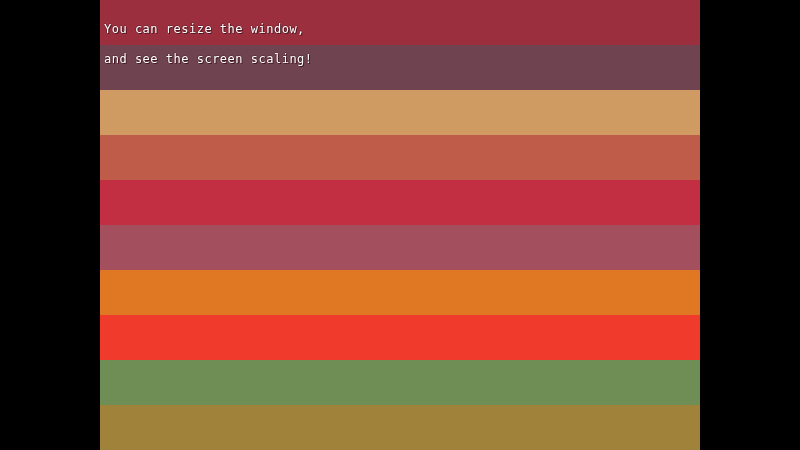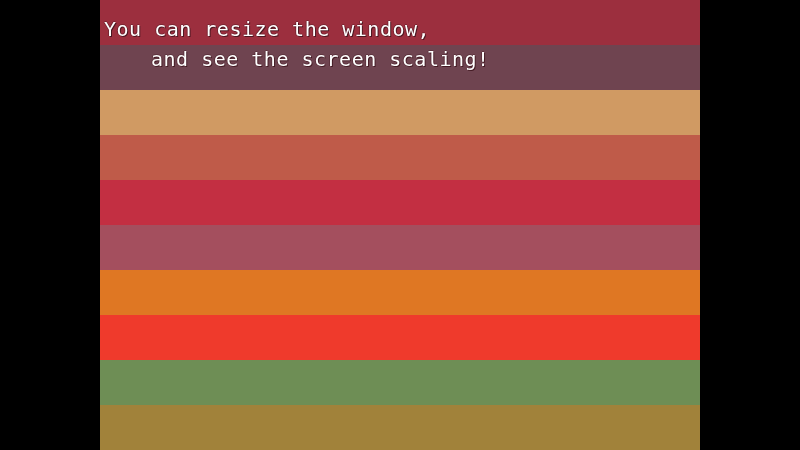--- a/index.html
+++ b/index.html
@@ -56,21 +56,21 @@
     top: 14px;
     width: 100%;
     z-index: 5;
     pointer-events: none;
   }
 
   .text-line {
     display: block;
     color: #ffffff;
     font-family: "DejaVu Sans Mono", monospace;
-    font-size: 20px;
+    font-size: 12px;
     line-height: 30px;
     letter-spacing: 0.5px;
     white-space: pre;
     text-shadow:
       1px 1px 0 rgba(60, 20, 28, 0.85),
       -1px 0 0 rgba(60, 20, 28, 0.35),
       0 -1px 0 rgba(60, 20, 28, 0.35);
     -webkit-font-smoothing: none;
     font-smooth: never;
   }
@@ -103,17 +103,17 @@
       <div class="band" style="background-color: rgb(195, 47, 66);"></div>
       <div class="band" style="background-color: rgb(164, 79, 94);"></div>
       <div class="band" style="background-color: rgb(223, 119, 35);"></div>
       <div class="band" style="background-color: rgb(239, 58, 44);"></div>
       <div class="band" style="background-color: rgb(110, 142, 85);"></div>
       <div class="band" style="background-color: rgb(161, 130, 58);"></div>
     </div>
 
     <div id="overlay-text">
       <span class="text-line" style="color: rgb(255, 255, 255);">You can resize the window,</span>
-      <span class="text-line" style="color: rgb(255, 255, 255); margin-left: 47px;">and see the screen scaling!</span>
+      <span class="text-line" style="color: rgb(255, 255, 255);">and see the screen scaling!</span>
     </div>
 
   </div>
 </div>
 
 </body></html>

